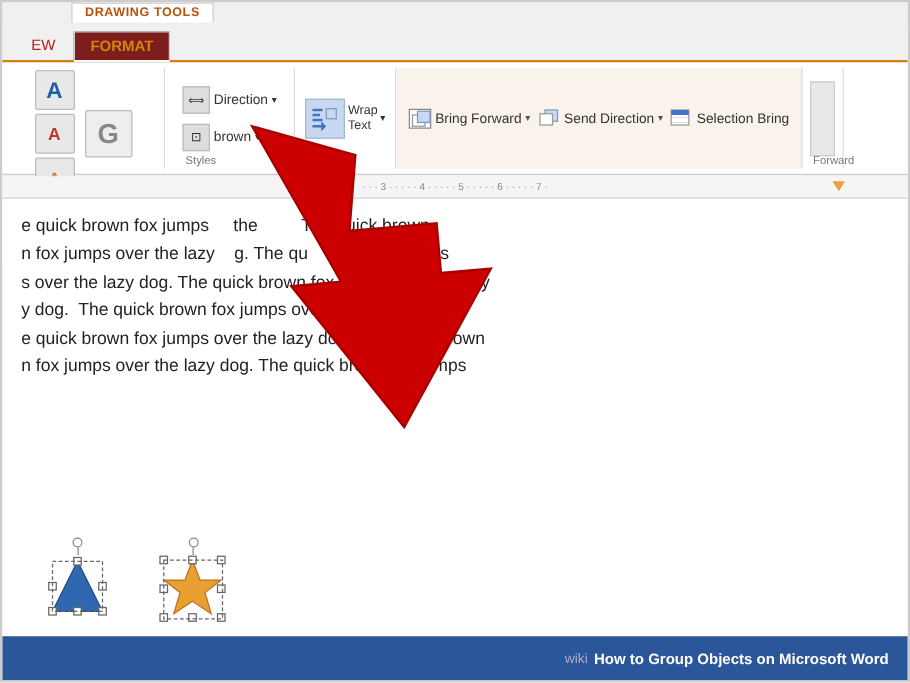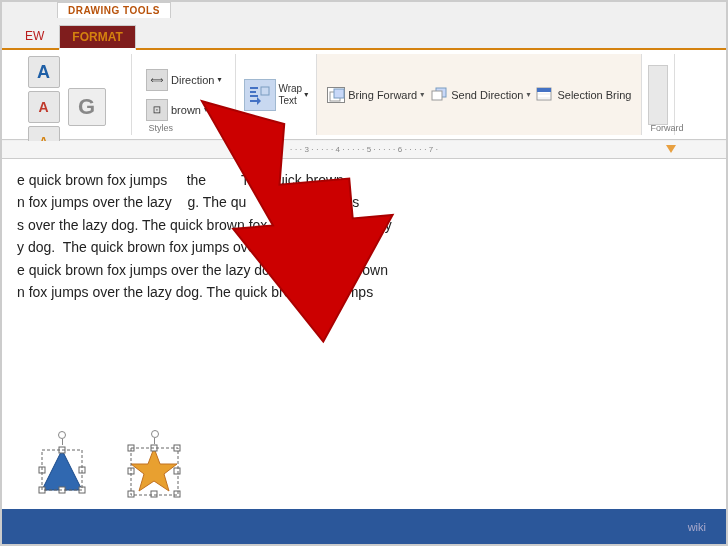--- a/index.html
+++ b/index.html
@@ -456,15 +456,16 @@
         150,120
         220,120
         220,160
         260,160
       " fill="#cc0000" stroke="#aa0000" stroke-width="2" transform="rotate(-5, 180, 150)"></polygon>
     </svg>
   </div>
 
   <div class="bottom-bar">
     <span class="wiki-logo">wiki</span>
+    <span class="wiki-text">How to Group Objects on Microsoft Word</span>
   </div>
 
 </div>
 
 </body></html>

